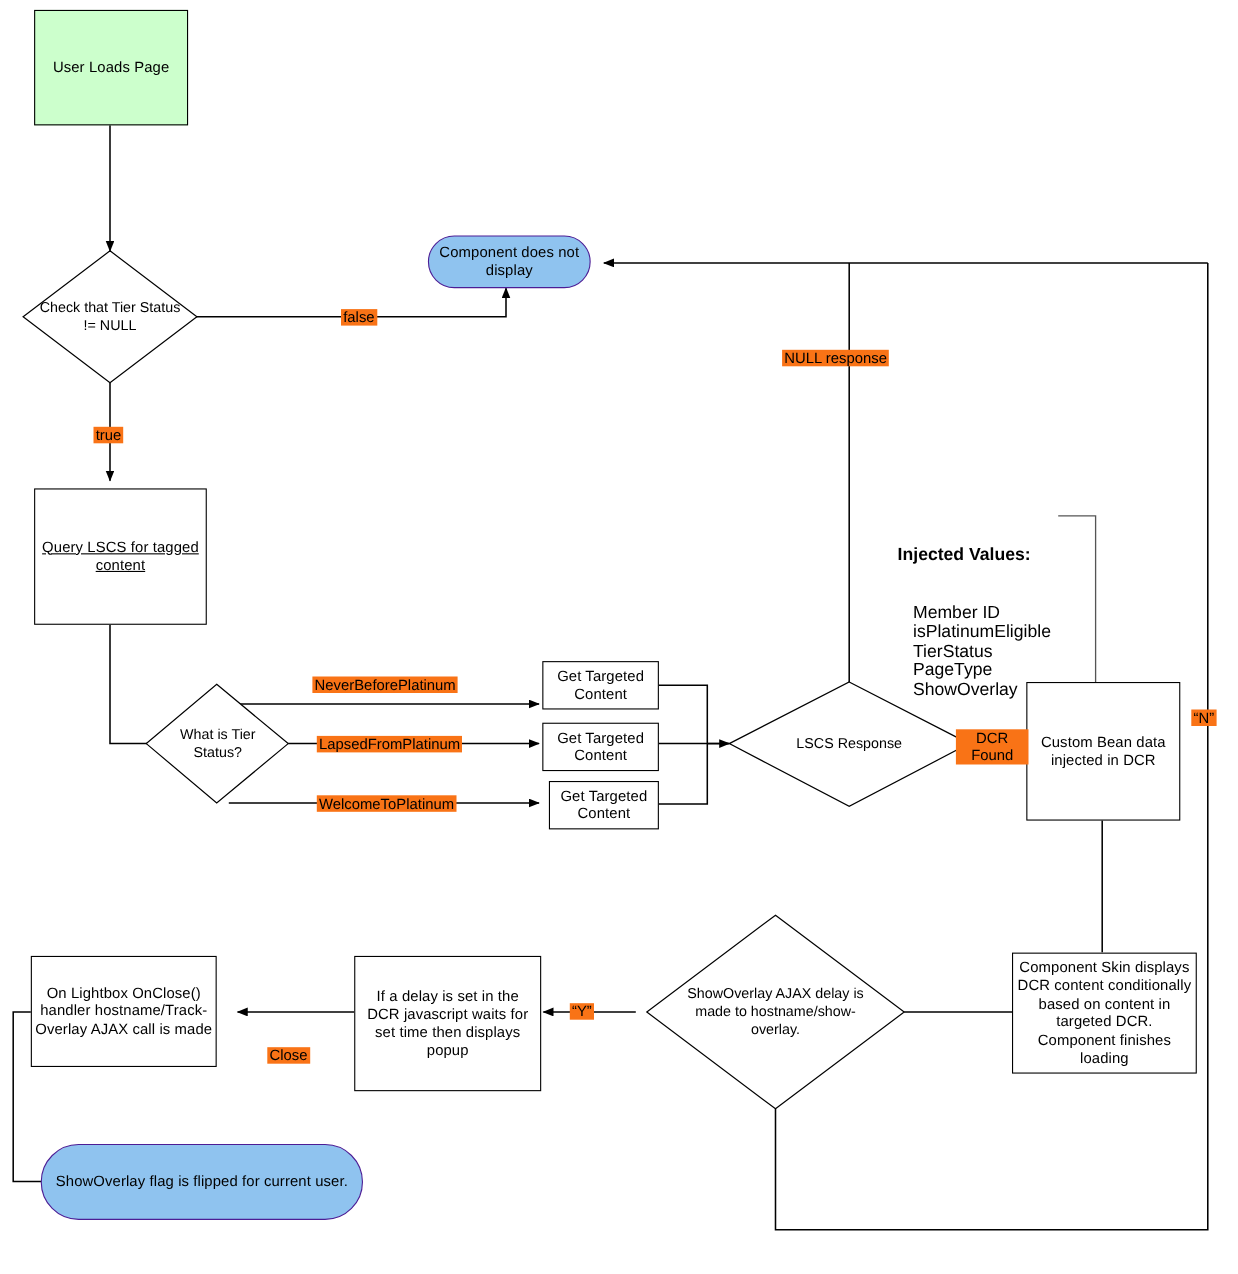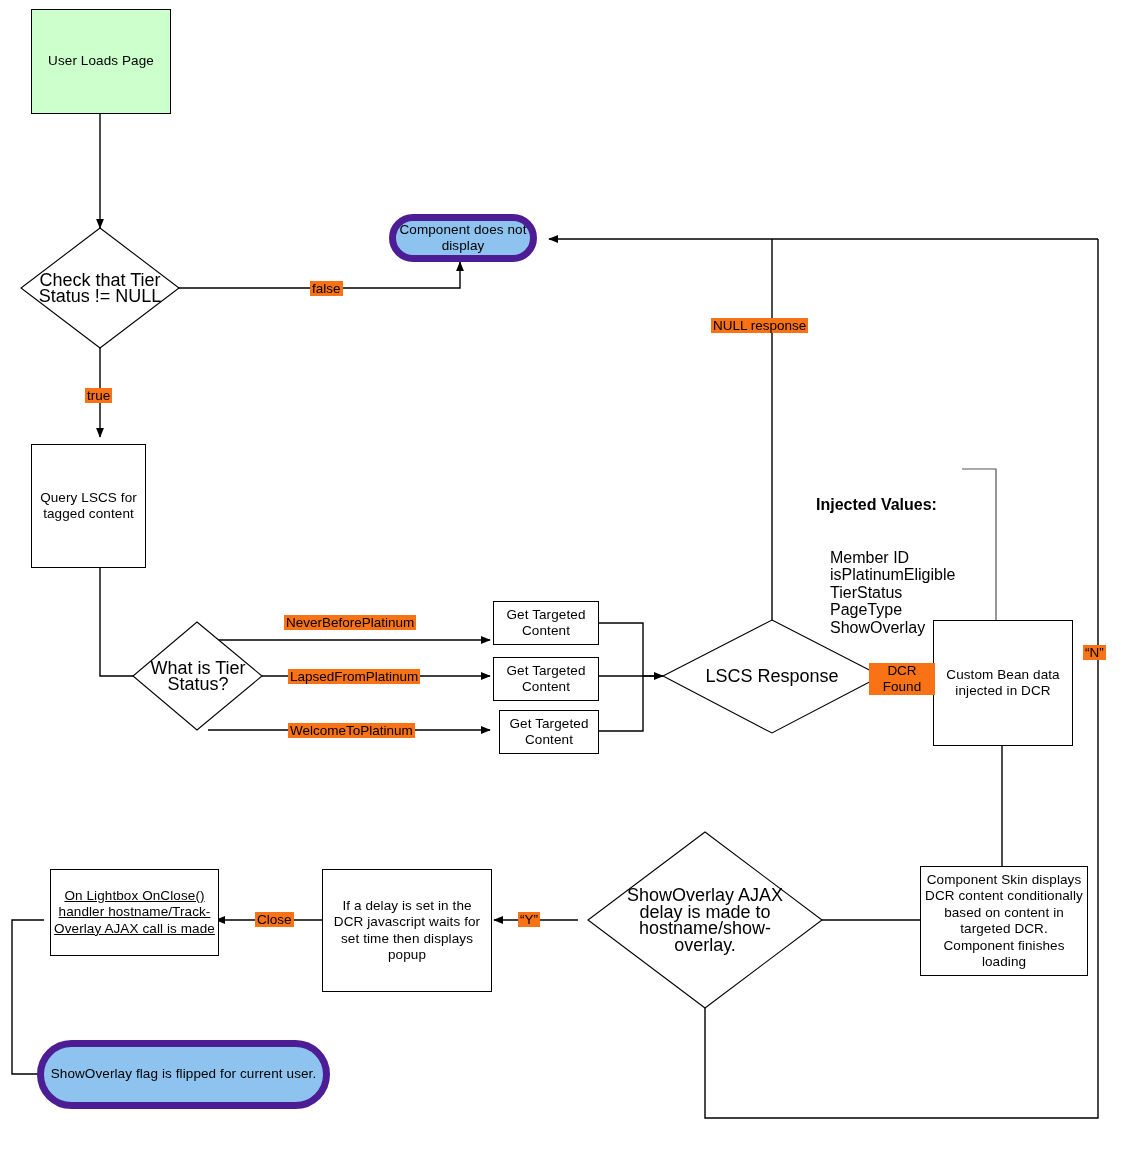--- a/index.html
+++ b/index.html
@@ -35,39 +35,39 @@
     letter-spacing: 0.1px;
   }
   .rect {
     border: 1px solid #000000;
     background: #ffffff;
   }
   .rect.green {
     background: #ccffcc;
   }
   .pill {
-    border: 7px solid #4c1d95;
+    border: 1px solid #4c1d95;
     background: #8fc3ef;
     border-radius: 999px;
   }
   .node .inner {
     padding: 0 3px;
     width: 100%;
   }
   .overflow .inner {
     width: 180px;
   }
   .diamond-label {
     position: absolute;
     display: flex;
     align-items: center;
     justify-content: center;
     text-align: center;
     color: #000000;
-    font-size: 18px;
+    font-size: 13px;
     line-height: 16.5px;
     pointer-events: none;
   }
   .edge-label {
     position: absolute;
     color: #000000;
     font-size: 13.5px;
     line-height: 15px;
     background: #f97316;
     white-space: nowrap;
@@ -149,21 +149,21 @@
   </div>
 
   <div class="diamond-label" style="left:30px; top:262px; width:140px; height:52px;">
     <span>Check that Tier Status != NULL</span>
   </div>
 
   <div class="node pill" style="left:389px; top:214px; width:148px; height:48px;">
     <span class="inner">Component does not display</span>
   </div>
 
-  <div class="node rect" style="left:31px; top:444px; width:115px; height:124px;">
+  <div class="node rect" style="left:31px; top:444px; width:157px; height:124px;text-decoration:underline;">
     <span class="inner">Query LSCS for tagged content</span>
   </div>
 
   <div class="diamond-label" style="left:142px; top:650px; width:112px; height:52px;">
     <span>What is Tier Status?</span>
   </div>
 
   <div class="node rect" style="left:493px; top:601px; width:106px; height:44px;">
     <span class="inner">Get Targeted Content</span>
   </div>
@@ -189,21 +189,21 @@
   </div>
 
   <div class="diamond-label" style="left:614px; top:887px; width:182px; height:66px;">
     <span>ShowOverlay AJAX delay is made to hostname/show-overlay.</span>
   </div>
 
   <div class="node rect" style="left:322px; top:869px; width:170px; height:123px;">
     <span class="inner">If a delay is set in the DCR javascript waits for set time then displays popup</span>
   </div>
 
-  <div class="node rect" style="left:50px; top:869px; width:169px; height:87px;text-decoration:underline;">
+  <div class="node rect" style="left:28px; top:869px; width:169px; height:101px;">
     <span class="inner">On Lightbox OnClose() handler hostname/Track-Overlay AJAX call is made</span>
   </div>
 
   <div class="node pill" style="left:37px; top:1040px; width:293px; height:69px;">
     <span class="inner">ShowOverlay flag is flipped for current user.</span>
   </div>
 
   <div class="edge-label" style="left:310px; top:281px;">false</div>
 
   <div class="edge-label" style="left:85px; top:388px;">true</div>
@@ -215,21 +215,21 @@
   <div class="edge-label" style="left:288px; top:669px;">LapsedFromPlatinum</div>
 
   <div class="edge-label" style="left:288px; top:723px;">WelcomeToPlatinum</div>
 
   <div class="edge-label" style="left:869px; top:663px; width:62px; white-space:normal; line-height:16px;"><span>DCR Found</span></div>
 
   <div class="edge-label" style="left:1083px; top:645px;">“N”</div>
 
   <div class="edge-label" style="left:518px; top:912px;">“Y”</div>
 
-  <div class="edge-label" style="left:243px; top:912px;margin-left:12px;">Close</div>
+  <div class="edge-label" style="left:243px; top:952px;">Close</div>
 
   <div class="note" style="left:816px; top:461px;">
     <div class="hdr">Injected Values:</div>
     <div style="padding-left:14px;">Member ID
 isPlatinumEligible
 TierStatus
 PageType
 ShowOverlay</div>
   </div>
 

